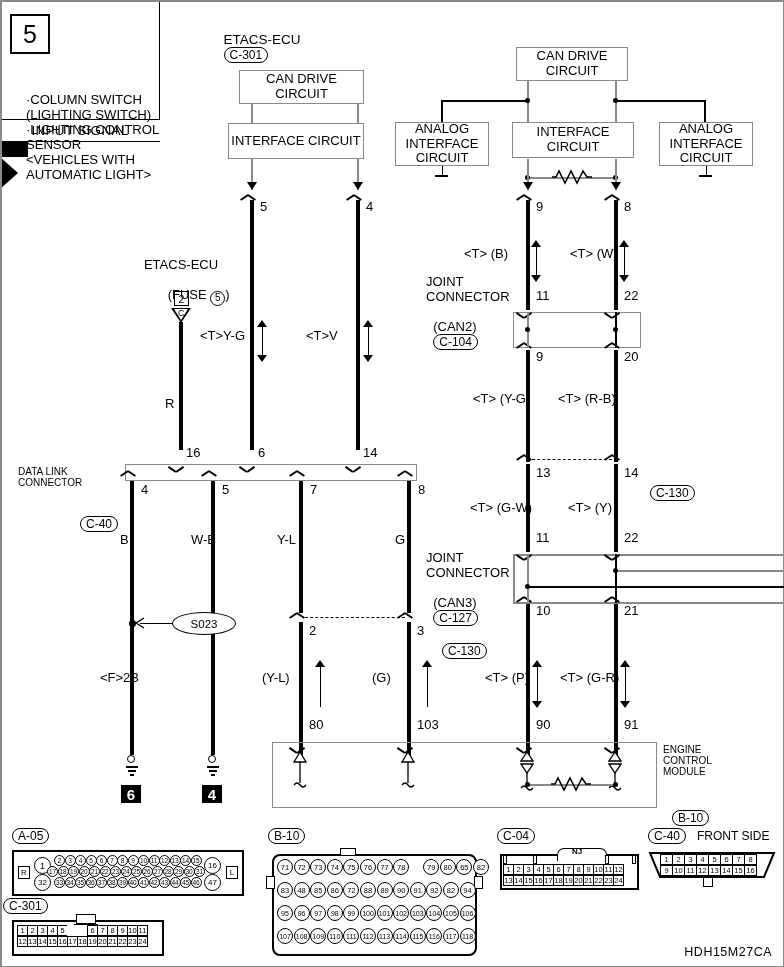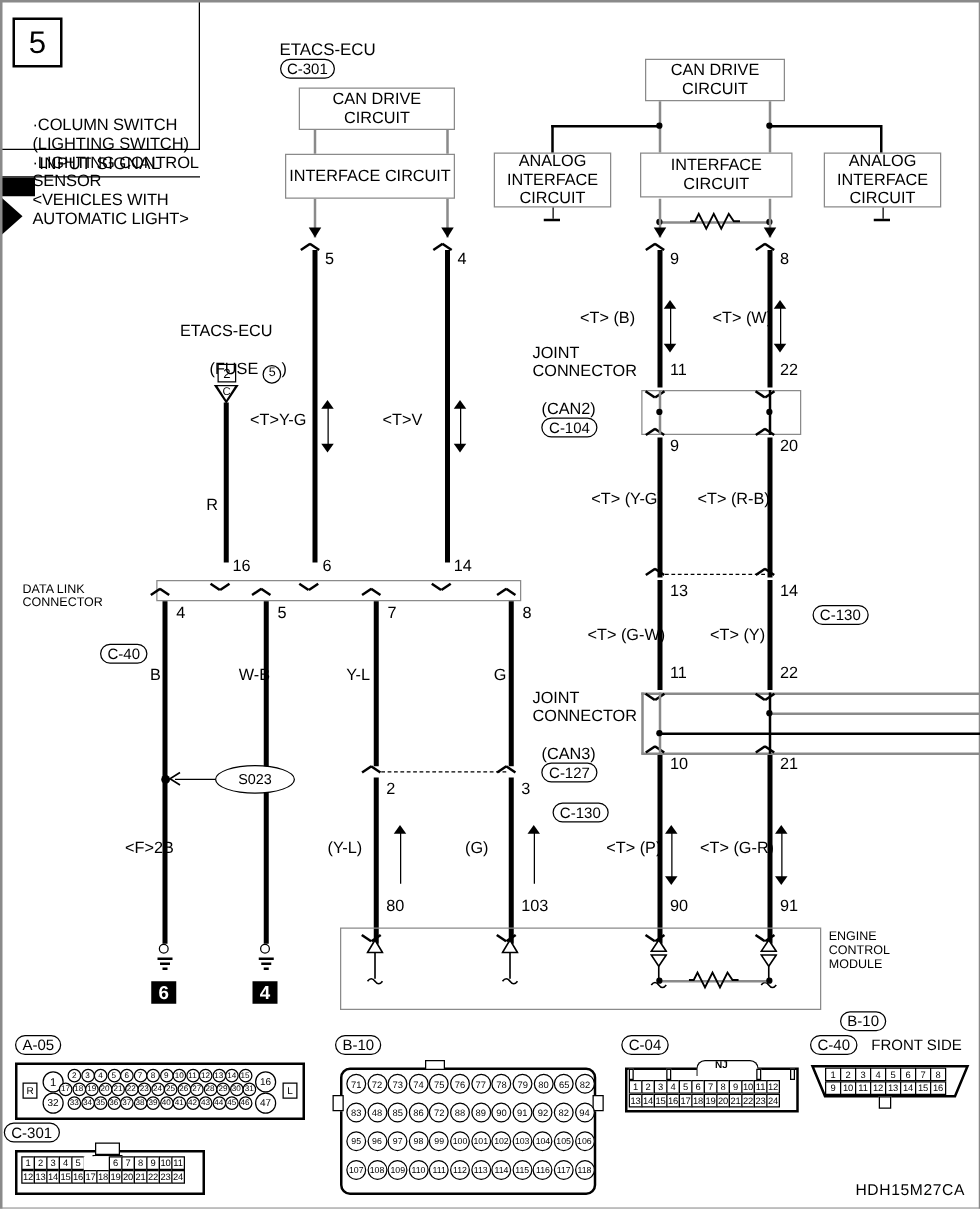--- a/index.html
+++ b/index.html
@@ -536,21 +536,21 @@
 <div class="boxblk" style="left:266px;top:876px;width:9px;height:13px;background:#fff;"></div>
 <div class="boxblk" style="left:474px;top:876px;width:9px;height:13px;background:#fff;"></div>
 <div id="b10-row1" class="abs" style="left:277px;top:859px;display:flex;">
     <div class="ecircle" style="width: 16px; height: 16px; font-size: 7.5px; margin-right: 0.6px; flex: 0 0 auto;">71</div>
     <div class="ecircle" style="width: 16px; height: 16px; font-size: 7.5px; margin-right: 0.6px; flex: 0 0 auto;">72</div>
     <div class="ecircle" style="width: 16px; height: 16px; font-size: 7.5px; margin-right: 0.6px; flex: 0 0 auto;">73</div>
     <div class="ecircle" style="width: 16px; height: 16px; font-size: 7.5px; margin-right: 0.6px; flex: 0 0 auto;">74</div>
     <div class="ecircle" style="width: 16px; height: 16px; font-size: 7.5px; margin-right: 0.6px; flex: 0 0 auto;">75</div>
     <div class="ecircle" style="width: 16px; height: 16px; font-size: 7.5px; margin-right: 0.6px; flex: 0 0 auto;">76</div>
     <div class="ecircle" style="width: 16px; height: 16px; font-size: 7.5px; margin-right: 0.6px; flex: 0 0 auto;">77</div>
-    <div class="ecircle" style="width: 16px; height: 16px; font-size: 7.5px; margin-right: 1px; flex: 0 0 auto;">78</div>
+    <div class="ecircle" style="width: 16px; height: 16px; font-size: 7.5px; margin-right: 14px; flex: 0 0 auto;">78</div>
     <div class="ecircle" style="width: 16px; height: 16px; font-size: 7.5px; margin-right: 0.6px; flex: 0 0 auto;">79</div>
     <div class="ecircle" style="width: 16px; height: 16px; font-size: 7.5px; margin-right: 0.6px; flex: 0 0 auto;">80</div>
     <div class="ecircle" style="width: 16px; height: 16px; font-size: 7.5px; margin-right: 0.6px; flex: 0 0 auto;">65</div>
     <div class="ecircle" style="width: 16px; height: 16px; font-size: 7.5px; margin-right: 0.6px; flex: 0 0 auto;">82</div>
   </div>
 <div id="b10-row2" class="abs" style="left:277px;top:882px;display:flex;">
     <div class="ecircle" style="width: 16px; height: 16px; font-size: 7.5px; margin-right: 0.6px; flex: 0 0 auto;">83</div>
     <div class="ecircle" style="width: 16px; height: 16px; font-size: 7.5px; margin-right: 0.6px; flex: 0 0 auto;">48</div>
     <div class="ecircle" style="width: 16px; height: 16px; font-size: 7.5px; margin-right: 0.6px; flex: 0 0 auto;">85</div>
     <div class="ecircle" style="width: 16px; height: 16px; font-size: 7.5px; margin-right: 0.6px; flex: 0 0 auto;">86</div>

